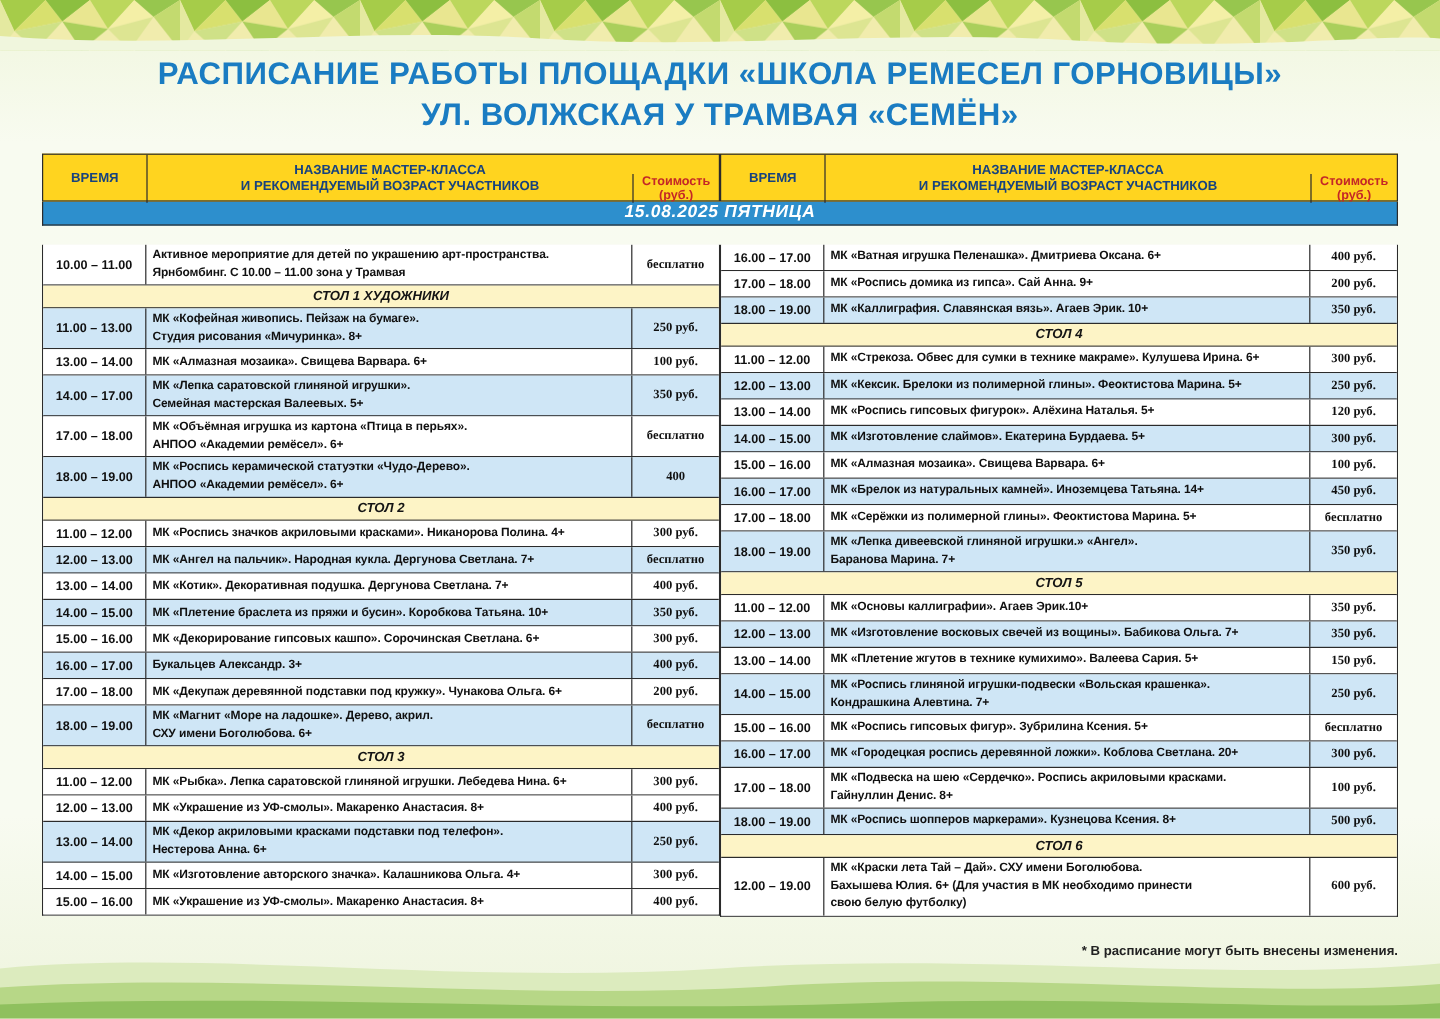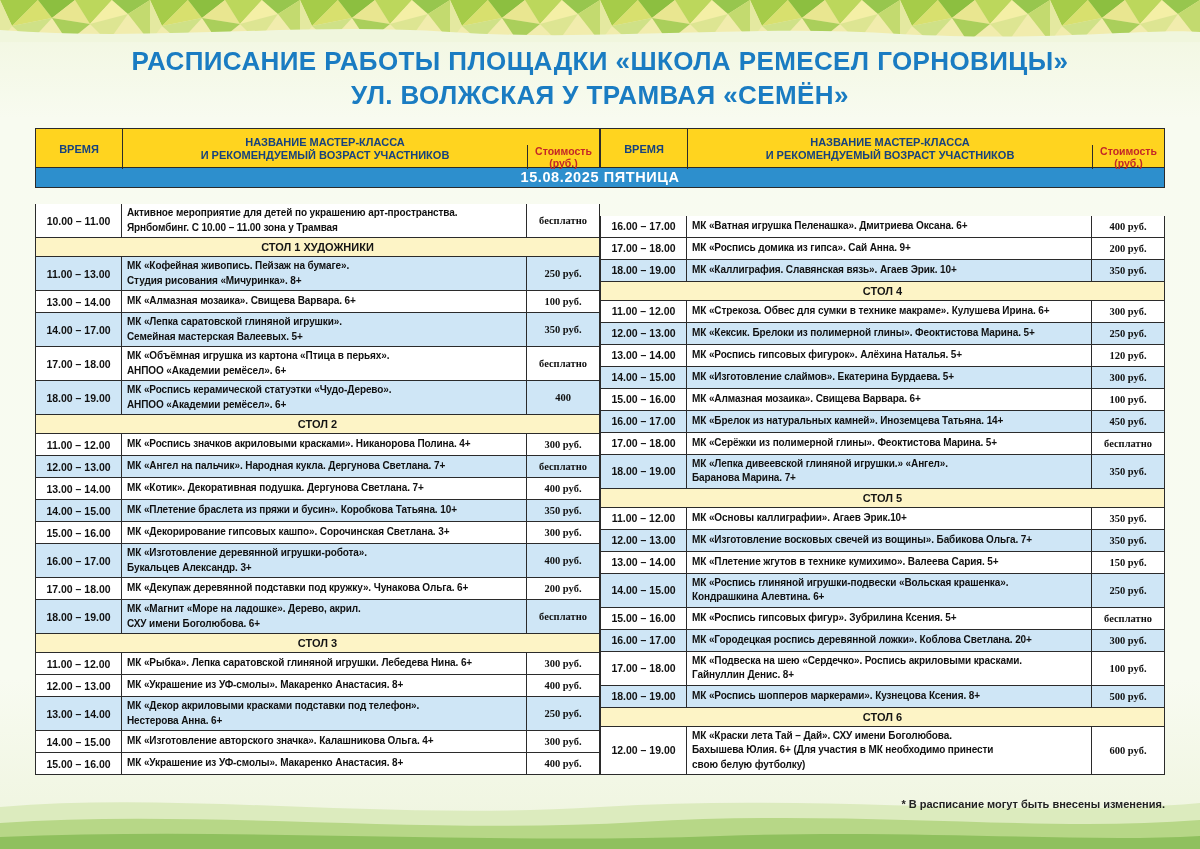--- a/index.html
+++ b/index.html
@@ -9,42 +9,42 @@
     font-family:"Liberation Sans", sans-serif;
   }
   .deco { position:absolute; left:0; }
   .deco.top { top:0; }
   .deco.bottom { bottom:0; }
   .title {
     position:relative; padding-top:44px; text-align:center;
     color:var(--title-blue,#1a7cc2); font-weight:700; font-size:26px; line-height:34px; letter-spacing:0.4px;
   }
   .tables-wrap { position:relative; width:1130px; margin:16px auto 0; }
-  .heads, .bodies { display:flex; gap:0; align-items:flex-end; }
+  .heads, .bodies { display:flex; gap:0; align-items:center; }
   .thead {
     flex:1; display:grid; grid-template-columns:86px 1fr 72px;
     border:1px solid var(--border-dark,#2b2b2b); background:var(--header-yellow,#ffd41f); height:40px; box-sizing:border-box;
   }
   .thead > div { display:flex; flex-direction:column; justify-content:center; align-items:center; text-align:center; }
   .thead > div + div { border-left:1px solid var(--border-dark,#2b2b2b); }
   .th-time, .th-name { color:#17427e; font-weight:700; font-size:11px; line-height:13px; }
   .th-price { color:var(--price-red,#c42727); font-weight:700; font-size:10.5px; line-height:12px;margin-top:16px; }
   .banner {
     border:1px solid var(--border-dark,#2b2b2b); border-top:none; box-sizing:border-box;
     background:var(--banner-blue,#2d8fcd); color:#ffffff; font-weight:700; font-size:14.5px;
-    height:20px; line-height:19px; text-align:center; letter-spacing:0.6px;
+    height:20px; line-height:19px; text-align:center; letter-spacing:0.6px;font-style:italic;
   }
   .tbody { flex:1; border:1px solid var(--border-dark,#2b2b2b); border-top:none; background:#ffffff; box-sizing:border-box;margin-top:16px; }
   .tbody > div { border-bottom:1px solid var(--border-dark,#2b2b2b); }
   .tbody > div:last-child { border-bottom:none; }
   .data-row { display:grid; grid-template-columns:86px 1fr 72px; min-height:21px; background:#ffffff; }
   .data-row.shaded { background:var(--row-blue,#cfe6f6); }
   .section-row {
     background:var(--section-yellow,#fdf4c6); text-align:center; font-weight:700; font-size:11px;
-    padding:3px 0 2px; color:#141414; line-height:13px;
+    padding:3px 0 2px; color:#141414; line-height:13px;font-style:italic;
   }
   .cell { display:flex; flex-direction:column; justify-content:center; box-sizing:border-box; }
   .cell.time {
     align-items:center; text-align:center; font-size:10.5px; font-weight:700; color:var(--text-dark,#101010);
     border-right:1px solid var(--border-dark,#2b2b2b); padding:2px 1px; white-space:nowrap;
   }
   .cell.name {
     padding:2px 2px 2px 5px; font-size:10px; font-weight:700; color:var(--text-dark,#101010);
     line-height:14.5px; letter-spacing:-0.1px; border-right:1px solid var(--border-dark,#2b2b2b);
   }
@@ -186,28 +186,27 @@
           <div class="data-row shaded">
             <div class="cell time">14.00 – 15.00</div>
             <div class="cell name">
               <div>МК «Плетение браслета из пряжи и бусин». Коробкова Татьяна. 10+</div>
             </div>
             <div class="cell price">350 руб.</div>
           </div>
           <div class="data-row">
             <div class="cell time">15.00 – 16.00</div>
             <div class="cell name">
-              <div>МК «Декорирование гипсовых кашпо». Сорочинская Светлана. 3+</div>
+              <div>МК «Декорирование гипсовых кашпо». Сорочинская Светлана. 6+</div>
             </div>
             <div class="cell price">300 руб.</div>
           </div>
           <div class="data-row shaded">
             <div class="cell time">16.00 – 17.00</div>
             <div class="cell name">
-              <div>МК «Изготовление деревянной игрушки-робота».</div>
               <div>Букальцев Александр. 3+</div>
             </div>
             <div class="cell price">400 руб.</div>
           </div>
           <div class="data-row">
             <div class="cell time">17.00 – 18.00</div>
             <div class="cell name">
               <div>МК «Декупаж деревянной подставки под кружку». Чунакова Ольга. 6+</div>
             </div>
             <div class="cell price">200 руб.</div>
@@ -357,21 +356,21 @@
             <div class="cell time">13.00 – 14.00</div>
             <div class="cell name">
               <div>МК «Плетение жгутов в технике кумихимо». Валеева Сария. 5+</div>
             </div>
             <div class="cell price">150 руб.</div>
           </div>
           <div class="data-row shaded">
             <div class="cell time">14.00 – 15.00</div>
             <div class="cell name">
               <div>МК «Роспись глиняной игрушки-подвески «Вольская крашенка».</div>
-              <div>Кондрашкина Алевтина. 6+</div>
+              <div>Кондрашкина Алевтина. 7+</div>
             </div>
             <div class="cell price">250 руб.</div>
           </div>
           <div class="data-row">
             <div class="cell time">15.00 – 16.00</div>
             <div class="cell name">
               <div>МК «Роспись гипсовых фигур». Зубрилина Ксения. 5+</div>
             </div>
             <div class="cell price">бесплатно</div>
           </div>

